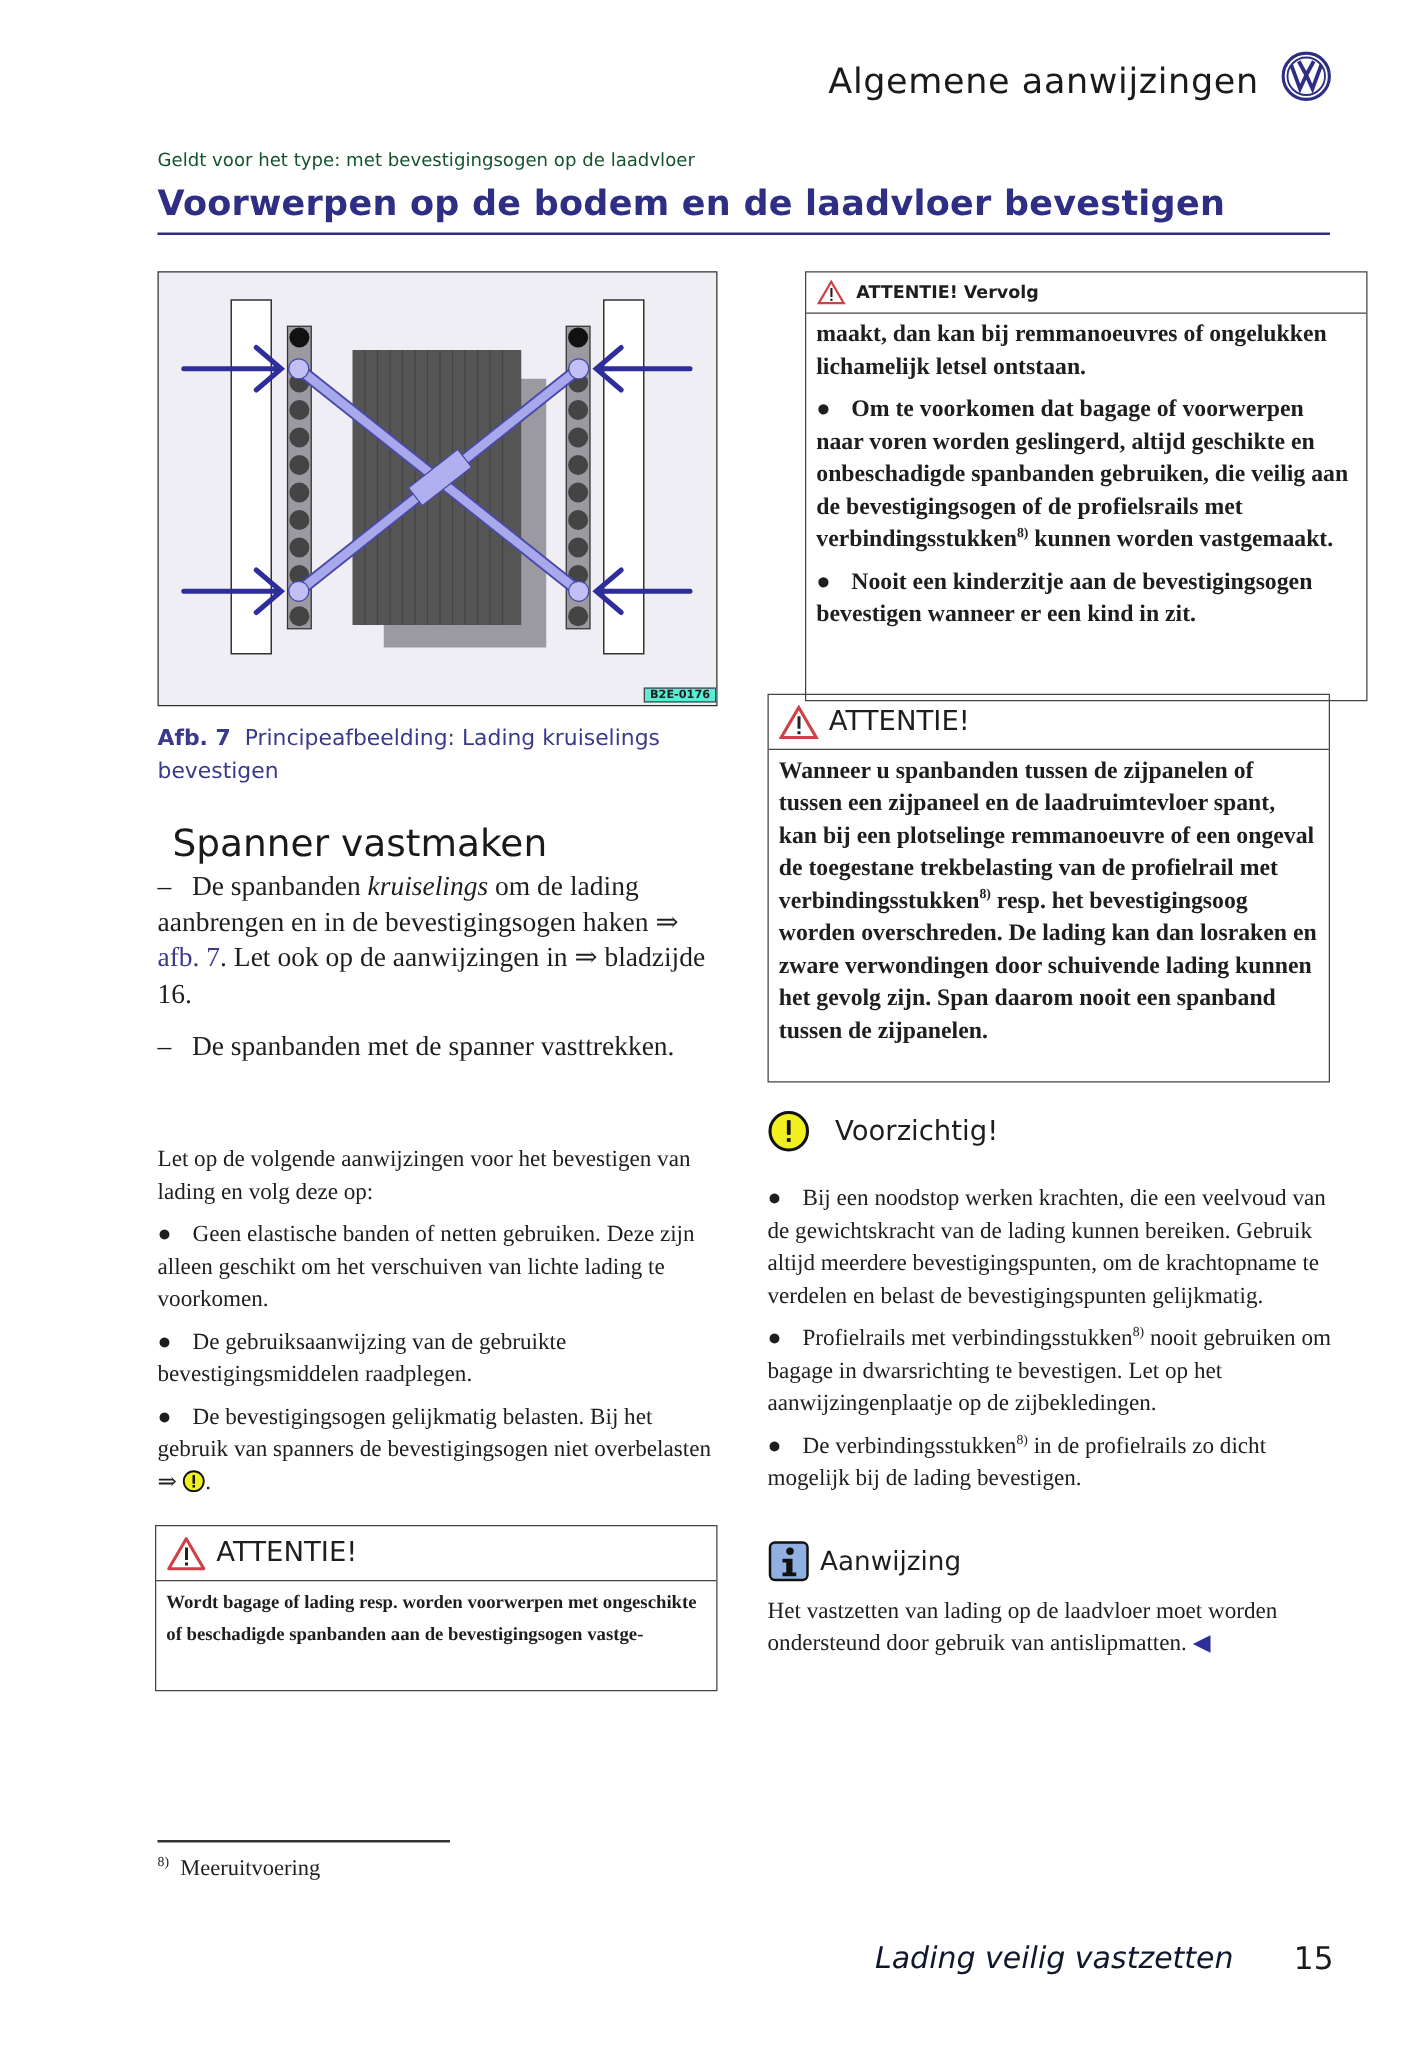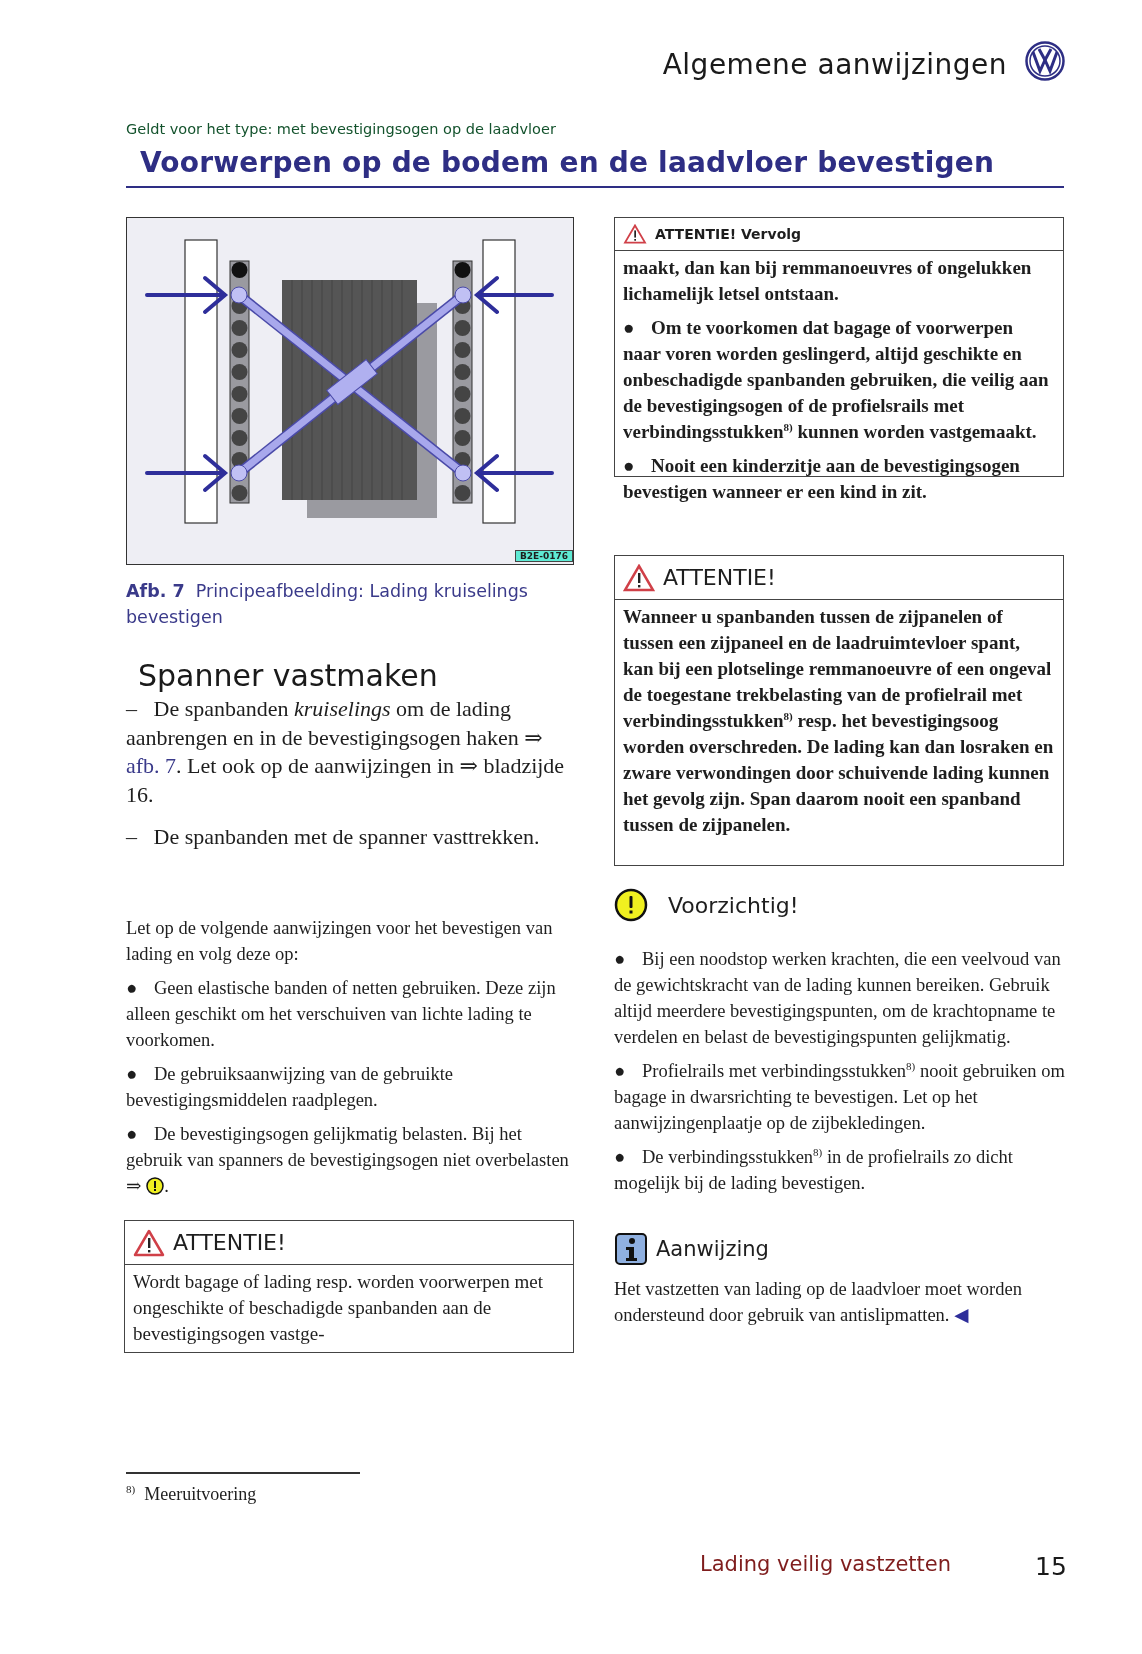--- a/index.html
+++ b/index.html
@@ -3,36 +3,36 @@
 <meta charset="utf-8">
 <style>
   html,body{margin:0;padding:0;background:#fff;}
   body{width:1142px;height:1654px;position:relative;overflow:hidden;color:#1e1e1e;}
   .sans{font-family:"DejaVu Sans","Liberation Sans",sans-serif;}
   .serif{font-family:"Liberation Serif","DejaVu Serif",serif;}
   .abs{position:absolute;}
   .running-head{right:135px;top:48px;font-size:28px;letter-spacing:0.5px;color:#1a1a1a;}
   .vw-logo{left:1025px;top:41px;width:40px;height:40px;}
   .type-note{left:126px;top:121px;font-size:14.5px;color:#14532d;}
-  .title{left:140px;top:146px;font-size:28px;color:#2e2e84;font-weight:bold;letter-spacing:0.2px;}
+  .title{left:126px;top:146px;font-size:28px;color:#2e2e84;font-weight:bold;letter-spacing:0.2px;}
   .title-rule{left:126px;top:186px;width:938px;height:2px;background:#2e2e84;}
   .figure{left:126px;top:217px;width:448px;height:348px;border:1.5px solid #333;background:#eeeef4;box-sizing:border-box;}
   .fig-code{left:515px;top:550px;font-size:9px;font-weight:bold;border:1px solid #444;padding:0 4px;background:#5eead4;}
   .caption{left:126px;top:578px;width:450px;font-size:17.5px;line-height:26px;color:#3a3a8a;}
   .caption b{font-weight:bold;}
   .h2{left:126px;top:658px;font-size:30px;color:#1a1a1a;margin-left:12px;}
   .body{font-size:22px;line-height:28.5px;}
   .body2{font-size:18.5px;line-height:26px;}
   .box{border:1.5px solid #444;box-sizing:border-box;}
   .box-head{border-bottom:1.5px solid #444;display:flex;align-items:center;gap:8px;padding:0 8px;}
   .ref{color:#3a3a8a;}
   sup{font-size:11px;line-height:0;}
   .bullet{display:inline-block;width:28px;}
   .para{margin:0 0 8px 0;}
-  .footer-title{left:700px;top:1552px;font-size:21px;color:#7f1d1d;}
+  .footer-title{left:700px;top:1552px;font-size:24px;color:#0f172a;font-style:italic;}
   .page-num{left:1035px;top:1552px;font-size:25px;color:#1a1a1a;}
 </style>
 </head>
 <body>
 
 <div class="abs running-head sans">Algemene aanwijzingen</div>
 <svg class="abs vw-logo" viewBox="0 0 40 40">
   <circle cx="20" cy="20" r="18.5" fill="none" stroke="#2e2e84" stroke-width="2.5"></circle>
   <circle cx="20" cy="20" r="15" fill="none" stroke="#2e2e84" stroke-width="1.5"></circle>
   <path d="M8 11 L15 30 L20 19 L25 30 L32 11" fill="none" stroke="#2e2e84" stroke-width="3"></path>
@@ -141,24 +141,24 @@
 
 <div class="abs box" style="left:124px;top:1220px;width:450px;height:133px;">
   <div class="box-head" style="height:43px;">
     <svg width="32" height="28" viewBox="0 0 32 28">
         <path d="M16 2 L30 26 L2 26 Z" fill="none" stroke="#d04048" stroke-width="2.5" stroke-linejoin="round"></path>
         <rect x="15" y="9" width="2.4" height="10" fill="#222"></rect>
         <rect x="15" y="21" width="2.4" height="2.4" fill="#222"></rect>
       </svg>
     <span class="sans" style="font-size:22px;">ATTENTIE!</span>
   </div>
-  <div class="serif" style="font-size:19px;line-height:26px;font-weight:normal;padding:4px 8px;">Wordt bagage of lading resp. worden voorwerpen met ongeschikte of beschadigde spanbanden aan de bevestigingsogen vastge-</div>
-</div>
-
-<div class="abs box" style="left:614px;top:217px;width:450px;height:260px;">
+  <div class="serif" style="font-size:15px;line-height:26px;font-weight:bold;padding:4px 8px;">Wordt bagage of lading resp. worden voorwerpen met ongeschikte of beschadigde spanbanden aan de bevestigingsogen vastge-</div>
+</div>
+
+<div class="abs box" style="left:644px;top:217px;width:450px;height:344px;">
   <div class="box-head" style="height:32px;">
     <svg width="24" height="20" viewBox="0 0 32 28">
         <path d="M16 2 L30 26 L2 26 Z" fill="none" stroke="#d04048" stroke-width="2.5"></path>
         <rect x="15" y="9" width="2.4" height="10" fill="#222"></rect>
         <rect x="15" y="21" width="2.4" height="2.4" fill="#222"></rect>
       </svg>
     <span class="sans" style="font-size:14px;font-weight:bold;">ATTENTIE! Vervolg</span>
   </div>
   <div class="serif" style="font-size:19px;line-height:26px;font-weight:bold;padding:4px 8px;">
     <p class="para">maakt, dan kan bij remmanoeuvres of ongelukken lichamelijk letsel ontstaan.</p>

